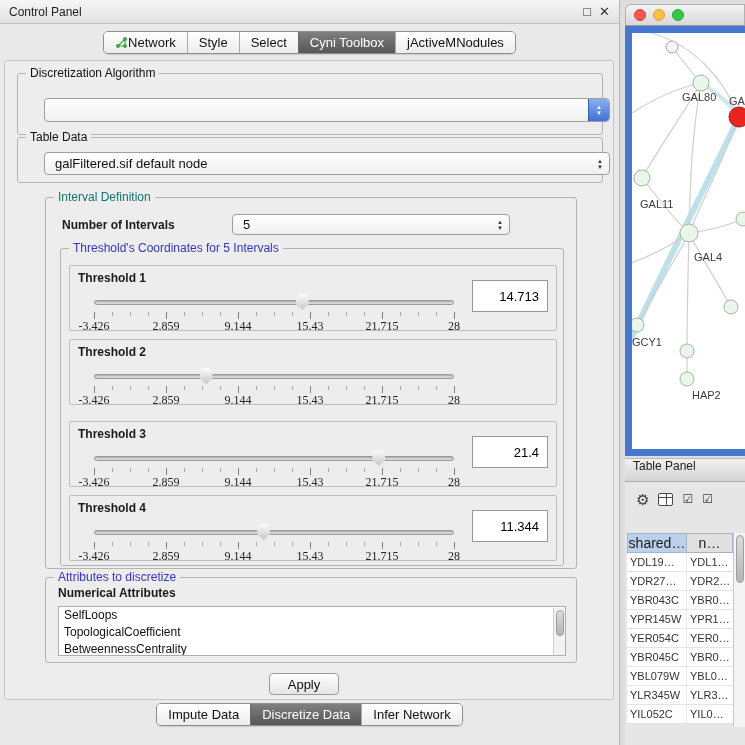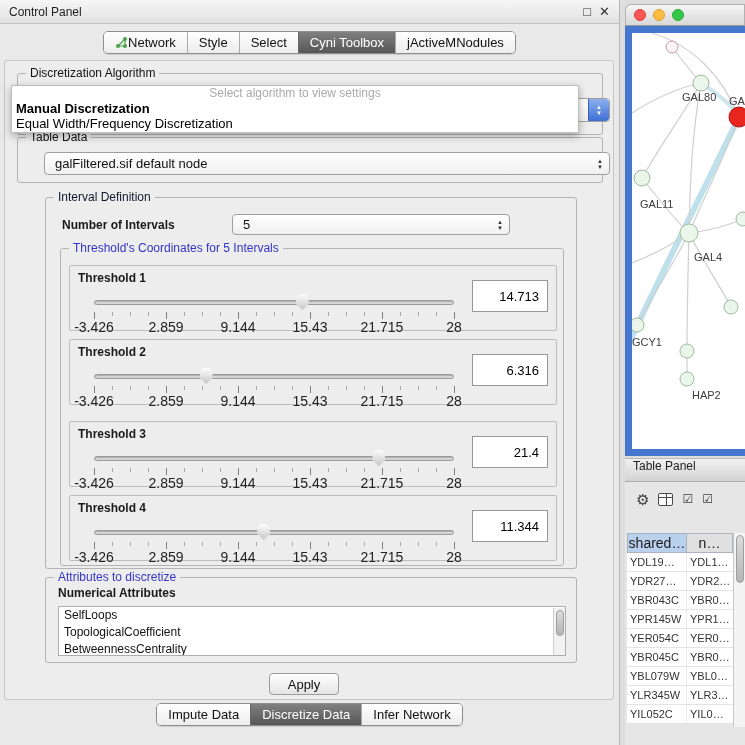--- a/index.html
+++ b/index.html
@@ -27,21 +27,21 @@
     border-left:1px solid #ababab; white-space:nowrap; }
   .seg-item:first-child { border-left:none; }
   .seg-item.selected { background:linear-gradient(#808080,#565656); color:#fff; border-left-color:#6a6a6a; }
 
   .content { position:absolute; left:4px; top:60px; width:610px; height:640px;
     background:#ededed; border:1px solid #c6c6c6; border-radius:3px; }
 
   .group { position:absolute; border:1px solid #b3b3b3; border-radius:3px; }
   .group-title { position:absolute; top:-8px; left:8px; background:#ededed;
     padding:0 4px; font-size:12px; color:#111; white-space:nowrap; }
-  .group-title.green { color:#0f172a; }
+  .group-title.green { color:#0f766e; }
   .group-title.blue  { color:#3434c8; }
 
   
   .combo { position:absolute; background:linear-gradient(#ffffff,#f0f0f0);
     border:1px solid #9f9f9f; border-radius:4px; display:flex; align-items:center;margin-left:16px; }
   .combo .val { flex:1; padding:0 10px; font-size:13px; color:#111;
     white-space:nowrap; overflow:hidden; }
   .spin { display:flex; flex-direction:column; align-items:center; justify-content:center;
     width:18px; height:100%; color:#333; }
   .spin span { font-size:6px; line-height:6px; }
@@ -69,21 +69,21 @@
     background:linear-gradient(#fdfdfd,#c6c6c6);
     clip-path:polygon(50% 100%, 0 62%, 0 25%, 25% 0, 75% 0, 100% 25%, 100% 62%);
     filter:drop-shadow(0 0 0.6px #6f6f6f); }
   .ticks { position:absolute; left:24px; top:46px; width:361px; height:7px;
     background-image:
       repeating-linear-gradient(to right,#7e7e7e 0 1px,transparent 1px 72px),
       repeating-linear-gradient(to right,#a8a8a8 0 1px,transparent 1px 18px);
     background-size:100% 7px, 100% 4px; background-repeat:no-repeat; }
   .ticklabels { position:absolute; left:24px; top:53px; width:360px; height:11px; }
   .ticklabels span { position:absolute; transform:translateX(-50%);
-    font-size:14px; color:#222; white-space:nowrap; }
+    font-size:12px; color:#222; white-space:nowrap;font-family:Liberation Serif, serif; }
   .valbox { position:absolute; left:402px; top:14px; width:76px; height:32px;
     background:#fff; border:1px solid #979797; display:flex; align-items:center;
     justify-content:flex-end; padding-right:8px; font-size:13px; color:#000; }
 
   
   .attr-list { position:absolute; left:12px; top:28px; width:508px; height:50px;
     background:#fff; border:1px solid #adadad; overflow:hidden; }
   .attr-list .li { font-size:12px; line-height:17px; padding-left:5px; color:#111; white-space:nowrap; }
   .vscroll { position:absolute; top:1px; width:12px; background:#f2f2f2; border-left:1px solid #cfcfcf; }
   .vthumb { width:8px; margin:2px auto 0; background:linear-gradient(#dcdcdc,#b4b4b4);
@@ -184,25 +184,20 @@
       <span class="group-title">Discretization Algorithm</span>
       <div class="combo" style="left:10px; top:24px; width:566px; height:24px;">
         <span class="val"></span>
         <span class="blue-cap">
           <span>▲</span>
           <span>▼</span>
         </span>
       </div>
     </div>
 
-    <div class="popup">
-      <div class="hdr">Select algorithm to view settings</div>
-      <div class="item bold">Manual Discretization</div>
-      <div class="item">Equal Width/Frequency Discretization</div>
-    </div>
 
     <div class="group" style="left:12px; top:76px; width:586px; height:46px;">
       <span class="group-title">Table Data</span>
       <div class="combo" style="left:10px; top:14px; width:566px; height:23px;">
         <span class="val">galFiltered.sif default node</span>
         <span class="spin">
           <span>▲</span>
           <span>▼</span>
         </span>
       </div>
@@ -249,21 +244,20 @@
           </div>
           <div class="ticks"></div>
           <div class="ticklabels">
             <span style="left:0%">-3.426</span>
             <span style="left:20%">2.859</span>
             <span style="left:40%">9.144</span>
             <span style="left:60%">15.43</span>
             <span style="left:80%">21.715</span>
             <span style="left:100%">28</span>
           </div>
-          <div class="valbox">6.316</div>
         </div>
 
         <div class="tpanel" style="top:172px;">
           <span class="tlabel">Threshold 3</span>
           <div class="slider">
             <div class="track"></div>
             <div class="thumb" style="left:calc(79% - 6px);"></div>
           </div>
           <div class="ticks"></div>
           <div class="ticklabels">

